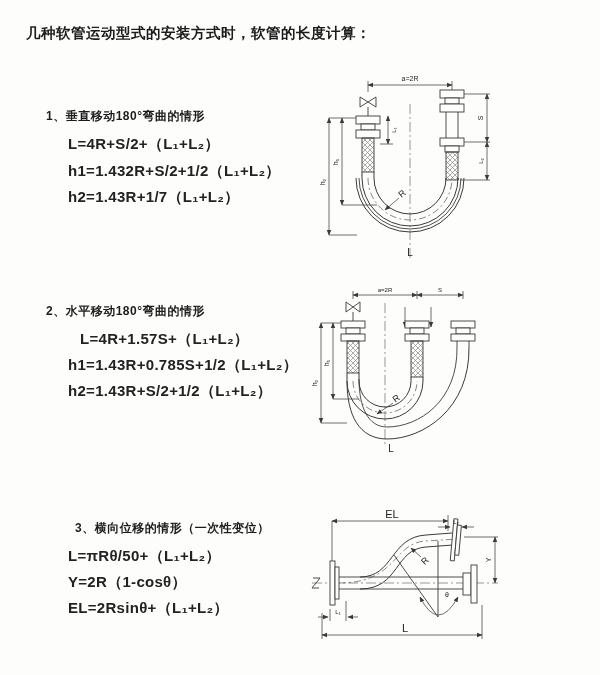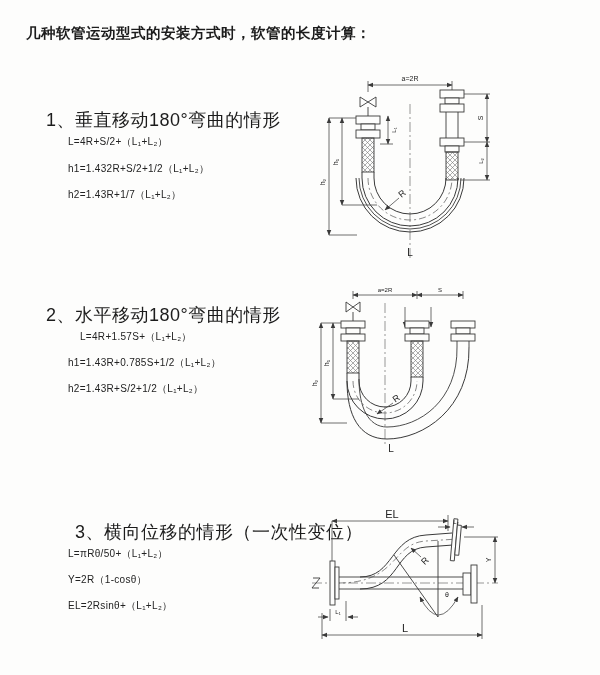--- a/index.html
+++ b/index.html
@@ -4,22 +4,22 @@
 <style>
   html,body{margin:0;padding:0;}
   body{
     width:600px;height:675px;position:relative;overflow:hidden;
     background:#fdfdfc;
     font-family:"Liberation Sans","DejaVu Sans",sans-serif;
     color:#1c1c1c;
   }
   .abs{position:absolute;white-space:nowrap;}
   .title{font-size:14.5px;font-weight:bold;letter-spacing:.5px;}
-  .heading{font-size:18px;font-weight:normal;letter-spacing:.5px;}
-  .formula{font-size:10px;font-weight:400;letter-spacing:.3px;color:#222;}
+  .heading{font-size:12px;font-weight:bold;letter-spacing:.5px;}
+  .formula{font-size:15px;font-weight:700;letter-spacing:.3px;color:#222;}
   svg{position:absolute;overflow:visible;}
   svg text{font-family:"Liberation Sans","DejaVu Sans",sans-serif;fill:#222;}
   .hose{stroke:#3a3a3a;stroke-width:1;fill:none;}
   .thin{stroke:#3a3a3a;stroke-width:.9;fill:none;}
   .dim{stroke:#4a4a4a;stroke-width:.8;fill:none;}
   .cl{stroke:#6a6a6a;stroke-width:.7;fill:none;stroke-dasharray:10 3 2 3;}
   .hcl{stroke:#555;stroke-width:.7;fill:none;stroke-dasharray:7 3 2 3;}
   .part{fill:#fdfdfc;stroke:#3a3a3a;stroke-width:.9;}
   .braidfill{fill:url(#braid);stroke:#3a3a3a;stroke-width:.9;}
   .lbl{font-size:7px;}

